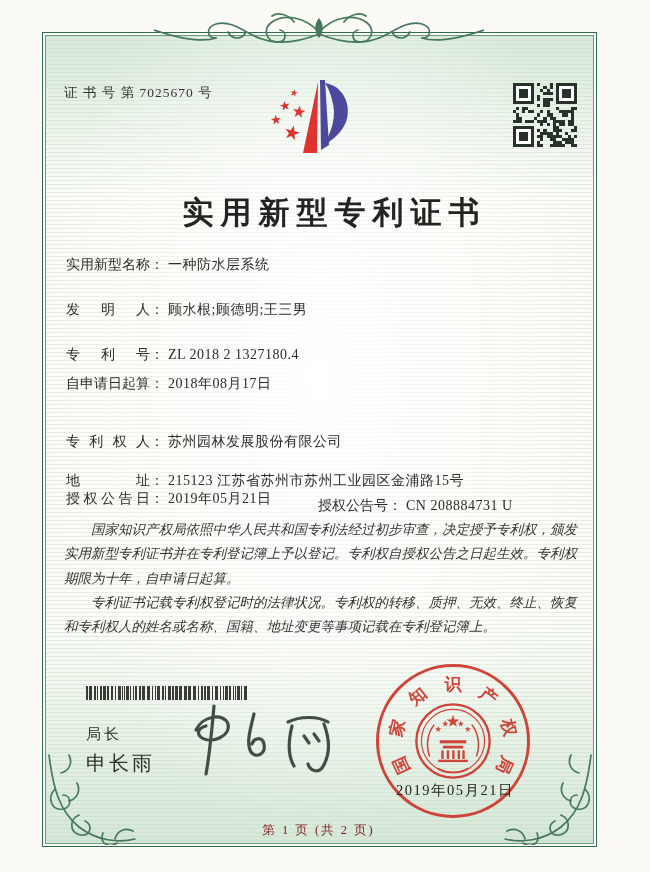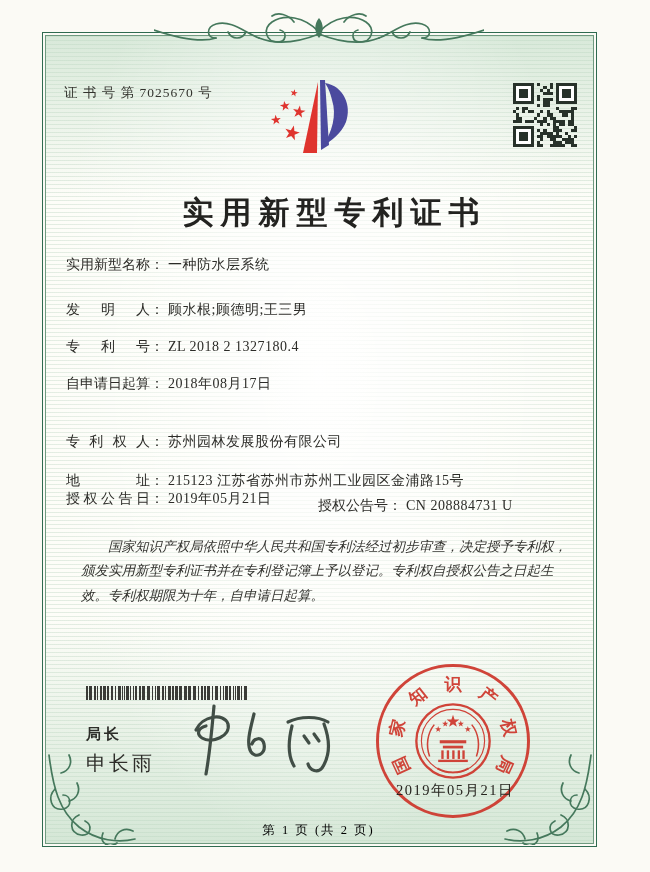--- a/index.html
+++ b/index.html
@@ -33,36 +33,36 @@
          font-size:31px;font-weight:600;letter-spacing:7px;color:#232320}
   
   .row{position:absolute;left:66px;font-size:14px;white-space:nowrap;color:#2c2c28}
   .f-label{display:inline-block;width:84px;text-align:justify;text-align-last:justify;vertical-align:bottom}
   .colon{display:inline-block;margin-right:4px}
   .f-value{letter-spacing:.5px}
   .grant-no{position:absolute;left:252px;top:7px}
   
   .body-text{position:absolute;left:64px;top:518px;width:522px;font-size:13.5px;line-height:1.8;
              color:#33332f;font-style:italic}
-  .body-text p{margin:17px;text-indent:2em}
+  .body-text p{margin:0;text-indent:2em}
   
   .barcode{position:absolute;left:84px;top:686px;width:166px;height:14px;fill:#23231f;opacity:.88}
-  .director-title{position:absolute;left:86px;top:725px;font-size:15px;font-weight:700;letter-spacing:3px;color:#2e2e2a}
+  .director-title{position:absolute;left:86px;top:725px;font-size:15px;font-weight:400;letter-spacing:3px;color:#2e2e2a}
   .director-name{position:absolute;left:86px;top:750px;font-size:20px;font-weight:400;letter-spacing:3px;color:#2e2e2a}
   .signature{position:absolute;left:176px;top:700px;width:165px;height:85px;stroke:#414e46;stroke-width:3.2;
              fill:none;stroke-linecap:round;stroke-linejoin:round}
   .seal{position:absolute;left:376px;top:664px;width:154px;height:154px;opacity:.93}
   .seal-ring{position:absolute;inset:0;border:3.5px solid #ce372c;border-radius:50%}
   .seal-char{position:absolute;left:50%;top:50%;font-size:17px;font-weight:700;color:#ce372c;
              font-family:"Liberation Serif",serif}
   .emblem{position:absolute;left:50%;top:50%;transform:translate(-50%,-50%);width:78px;height:78px;
           fill:#ce372c;stroke:#ce372c}
   .seal-date{position:absolute;left:396px;top:781px;font-size:14.5px;letter-spacing:1.5px;color:#26241f;z-index:5}
   .footer{position:absolute;left:42px;top:822px;width:553px;text-align:center;font-size:12.5px;
-          letter-spacing:2px;color:#000000}
+          letter-spacing:2px;color:#7f1d1d}
 </style>
 </head>
 <body>
 
 <svg width="0" height="0" style="position:absolute">
   <defs>
     <path id="star" d="M0,-10 L2.35,-3.1 9.51,-3.1 3.72,1.32 5.88,8.09 0,4 -5.88,8.09 -3.72,1.32 -9.51,-3.1 -2.35,-3.1 Z"></path>
     <g id="cornerFl">
       <path d="M4,2 C8,34 14,58 34,74 C52,88 74,90 90,86"></path>
       <path d="M10,36 C2,44 6,58 18,56 C28,54 26,42 18,42"></path>
@@ -250,41 +250,42 @@
   </svg>
 
 <h1 class="title">实用新型专利证书</h1>
 
 <div class="row" style="top:256px">
   <span class="f-label">实用新型名称</span><span class="colon">：</span><span class="f-value">一种防水层系统</span>
 </div>
 <div class="row" style="top:301px">
   <span class="f-label">发明人</span><span class="colon">：</span><span class="f-value">顾水根;顾德明;王三男</span>
 </div>
-<div class="row" style="top:338px">
+<div class="row" style="top:346px">
   <span class="f-label">专利号</span><span class="colon">：</span><span class="f-value">ZL 2018 2 1327180.4</span>
 </div>
 <div class="row" style="top:375px">
   <span class="f-label">自申请日起算</span><span class="colon">：</span><span class="f-value">2018年08月17日</span>
 </div>
 <div class="row" style="top:433px">
   <span class="f-label">专利权人</span><span class="colon">：</span><span class="f-value">苏州园林发展股份有限公司</span>
 </div>
 <div class="row" style="top:472px">
   <span class="f-label">地址</span><span class="colon">：</span><span class="f-value">215123 江苏省苏州市苏州工业园区金浦路15号</span>
 </div>
 <div class="row" style="top:490px">
   <span class="f-label">授权公告日</span><span class="colon">：</span><span class="f-value">2019年05月21日</span>
   <span class="grant-no">
     <span>授权公告号</span><span class="colon">：</span><span class="f-value">CN 208884731 U</span>
   </span>
 </div>
 
 <div class="body-text">
   <p>国家知识产权局依照中华人民共和国专利法经过初步审查，决定授予专利权，颁发实用新型专利证书并在专利登记簿上予以登记。专利权自授权公告之日起生效。专利权期限为十年，自申请日起算。</p>
+  <p>专利证书记载专利权登记时的法律状况。专利权的转移、质押、无效、终止、恢复和专利权人的姓名或名称、国籍、地址变更等事项记载在专利登记簿上。</p>
 </div>
 
 <svg class="barcode" id="barcode-svg" viewBox="0 0 166 15" preserveAspectRatio="none">
     <rect x="2" y="0" width="2" height="15"></rect>
     <rect x="5" y="0" width="3" height="15"></rect>
     <rect x="10" y="0" width="2" height="15"></rect>
     <rect x="13" y="0" width="1" height="15"></rect>
     <rect x="16" y="0" width="2" height="15"></rect>
     <rect x="19" y="0" width="3" height="15"></rect>
     <rect x="23" y="0" width="2" height="15"></rect>

